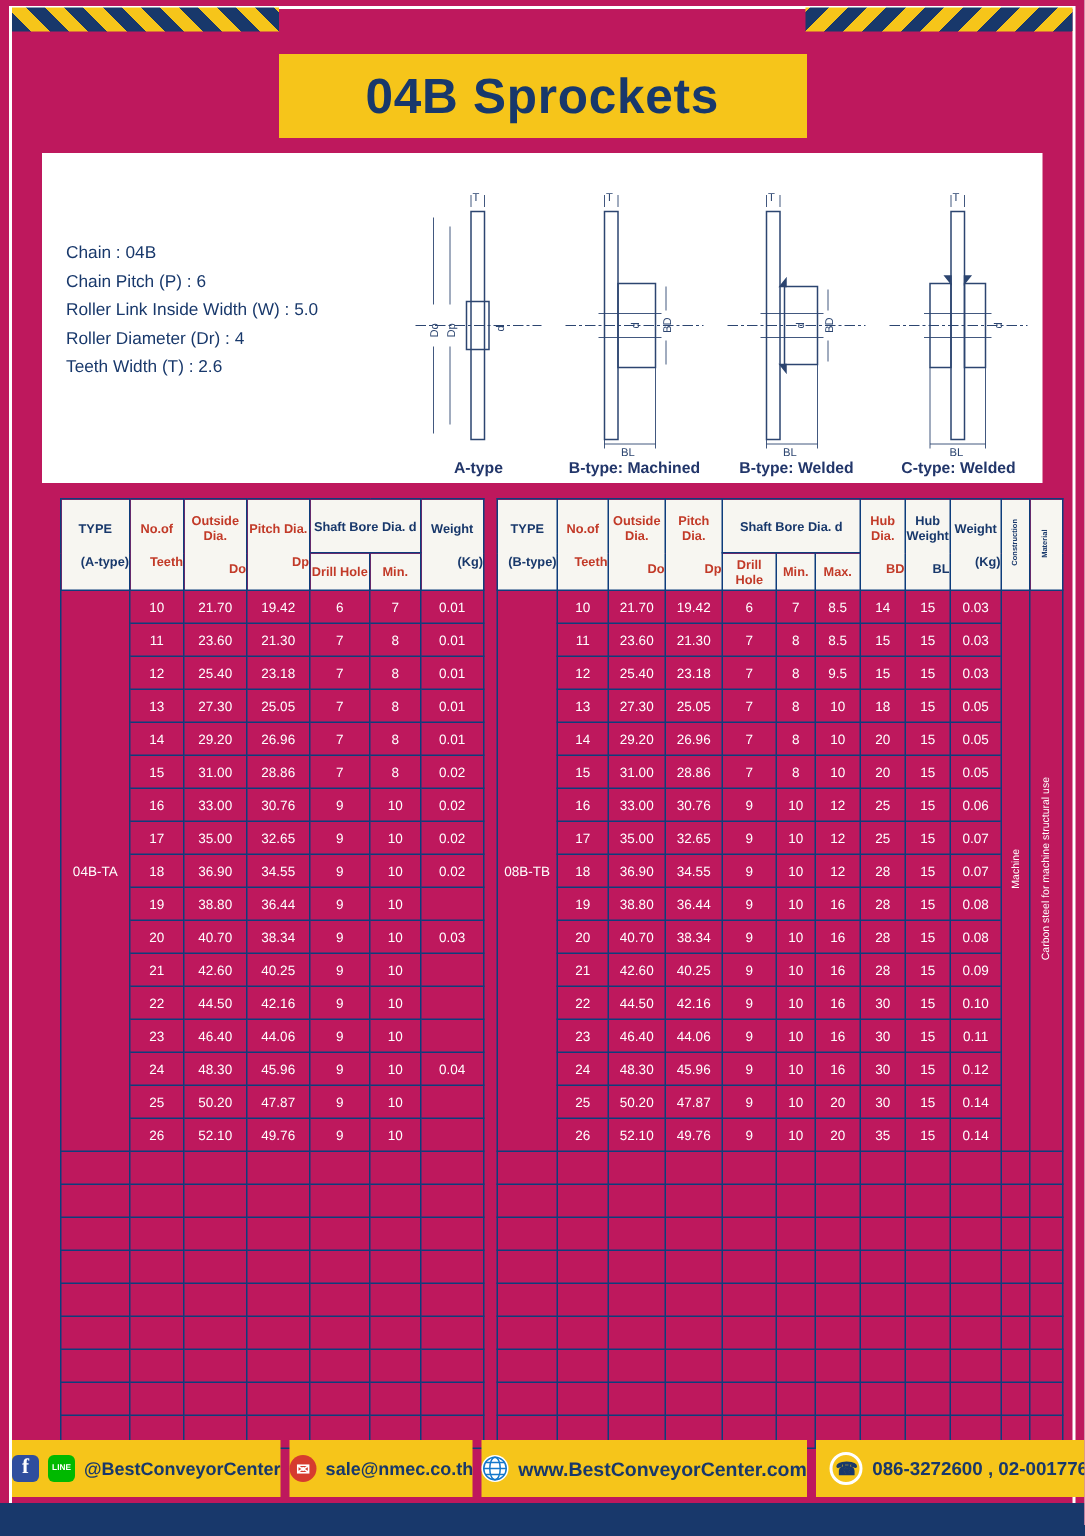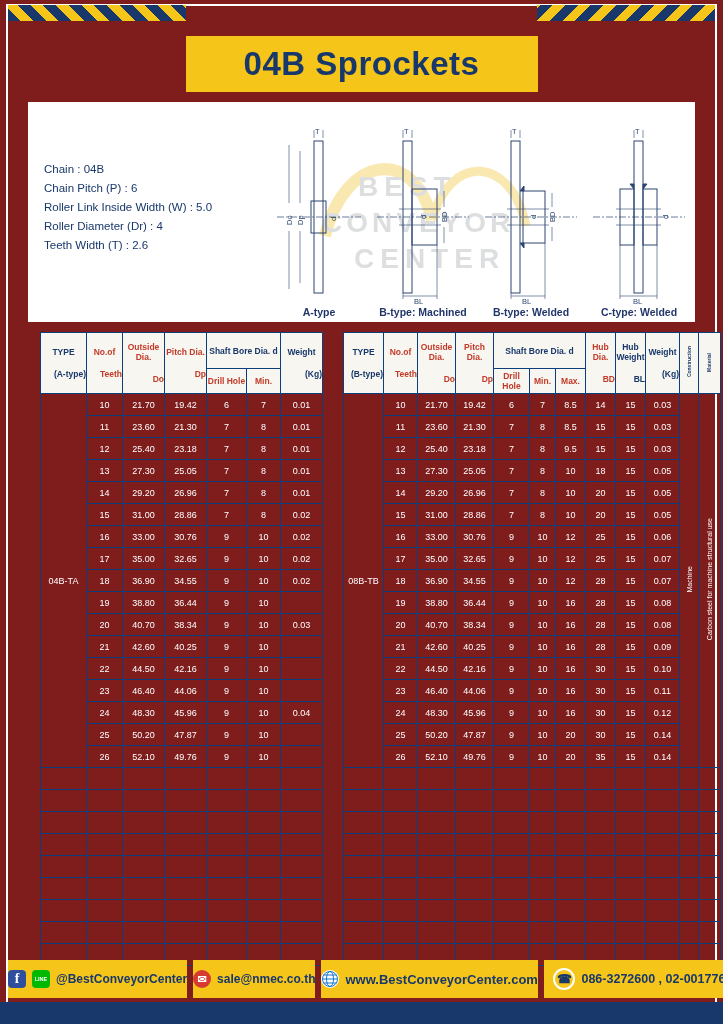--- a/index.html
+++ b/index.html
@@ -1,16 +1,16 @@
 <!DOCTYPE html>
 <html><head>
 <meta charset="utf-8">
 <style>
   html,body{margin:0;padding:0;background:#e8e8e8;}
-  .page{position:relative;width:723px;height:1024px;margin:0 auto;background:#7f1d1d;
+  .page{position:relative;width:723px;height:1024px;margin:0 auto;background:#be185d;
         overflow:hidden;font-family:"Liberation Sans",sans-serif;}
   .frame{position:absolute;left:6px;right:6px;top:4px;bottom:20px;border:2px solid #ffffff;pointer-events:none;}
   .hazard{position:absolute;top:5px;height:16px;width:178px;z-index:2;}
   .hazard.left{left:8px;background:repeating-linear-gradient(45deg,#18386b 0 9px,#f6c51a 9px 18px);}
   .hazard.right{right:8px;background:repeating-linear-gradient(-45deg,#18386b 0 9px,#f6c51a 9px 18px);}
 
   .banner{position:absolute;top:36px;left:50%;transform:translateX(-50%);width:352px;height:56px;
           background:#f6c51a;display:flex;align-items:center;justify-content:center;z-index:2;}
   .banner h1{margin:0;font-size:33px;font-weight:bold;color:#18386b;letter-spacing:.5px;}
 
@@ -19,21 +19,21 @@
   .watermark{position:absolute;left:252px;top:22px;z-index:1;}
   .figures{position:absolute;left:245px;right:6px;top:4px;bottom:4px;display:flex;justify-content:space-between;z-index:2;}
   .figure{display:flex;flex-direction:column;align-items:center;justify-content:flex-end;}
   .fig-label{font-size:10.5px;color:#22366a;font-weight:600;margin-top:1px;white-space:nowrap;}
   .draw line,.draw rect,.draw path,.draw polygon{stroke:#2c4570;fill:none;stroke-width:1;}
   .draw polygon.weld{fill:#2c4570;}
   .draw text{fill:#2c4570;font-size:7.5px;stroke:none;font-family:"Liberation Sans",sans-serif;}
   .draw .axis{stroke-dasharray:7 2 2 2;stroke-width:.7;}
   .draw .dim{stroke-width:.6;}
 
-  .tables{position:absolute;top:332px;left:28px;display:flex;gap:20px;z-index:1;padding-left:12px;}
+  .tables{position:absolute;top:332px;left:28px;display:flex;gap:8px;z-index:1;padding-left:12px;}
   table.spec{border-collapse:collapse;table-layout:fixed;border:1px solid #0e3d7c;}
   table.spec th,table.spec td{border:1px solid #0e3d7c;text-align:center;vertical-align:middle;padding:0;overflow:hidden;}
   table.spec thead th{background:#f7f6f1;color:#18386b;font-size:8.5px;font-weight:bold;}
   table.spec thead tr:first-child{height:36px;}
   table.spec thead tr:last-child th{height:24px;}
   th .l{display:block;line-height:10px;}
   th .gap{margin-top:12px;text-align:right;}
   th.red,td.red,.red{color:#c23a28 !important;}
   table.spec tbody td{color:#ffffff;font-size:9px;height:21px;font-weight:normal;}
   td.type-cell{font-size:9.5px;font-weight:bold;}
@@ -71,31 +71,20 @@
 
   <div class="panel">
     <div class="specs">
       <div>Chain : 04B</div>
       <div>Chain Pitch (P) : 6</div>
       <div>Roller Link Inside Width (W) : 5.0</div>
       <div>Roller Diameter (Dr) : 4</div>
       <div>Teeth Width (T) : 2.6</div>
     </div>
 
-    <div class="watermark">
-      <svg width="280" height="170" viewBox="0 0 280 170">
-        <g opacity="0.30">
-          <path d="M45 112 C65 30, 135 22, 152 96" stroke="#f0b400" stroke-width="12" fill="none"></path>
-          <path d="M152 96 C170 28, 232 32, 246 102" stroke="#f0b400" stroke-width="9" fill="none"></path>
-          <text x="78" y="72" font-size="28" font-weight="bold" letter-spacing="6" fill="#8e9399">BEST</text>
-          <text x="42" y="108" font-size="28" font-weight="bold" letter-spacing="4" fill="#8e9399">CONVEYOR</text>
-          <text x="74" y="144" font-size="28" font-weight="bold" letter-spacing="6" fill="#8e9399">CENTER</text>
-        </g>
-      </svg>
-    </div>
 
     <div class="figures">
       <div class="figure">
         <svg class="draw" width="92" height="180" viewBox="0 0 92 180">
           <line class="axis" x1="4" y1="92" x2="88" y2="92"></line>
           <rect x="41" y="16" width="9" height="152"></rect>
           <rect x="38" y="76" width="15" height="32"></rect>
           <line class="dim" x1="41" y1="13" x2="41" y2="5"></line>
           <line class="dim" x1="50" y1="13" x2="50" y2="5"></line>
           <text x="42" y="9">T</text>

